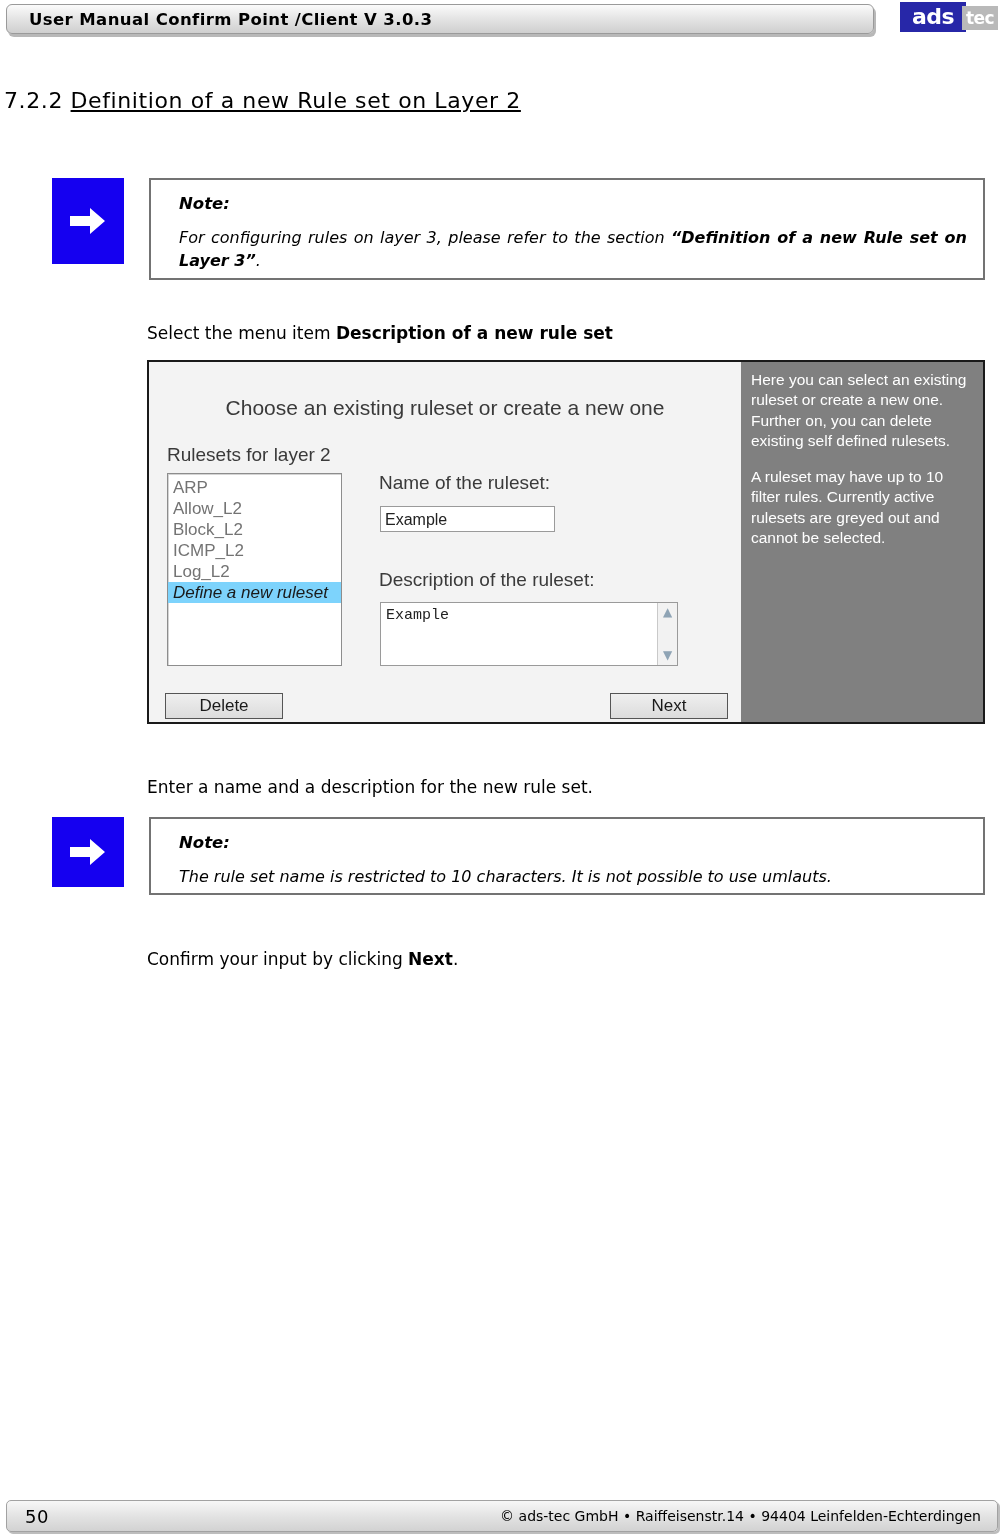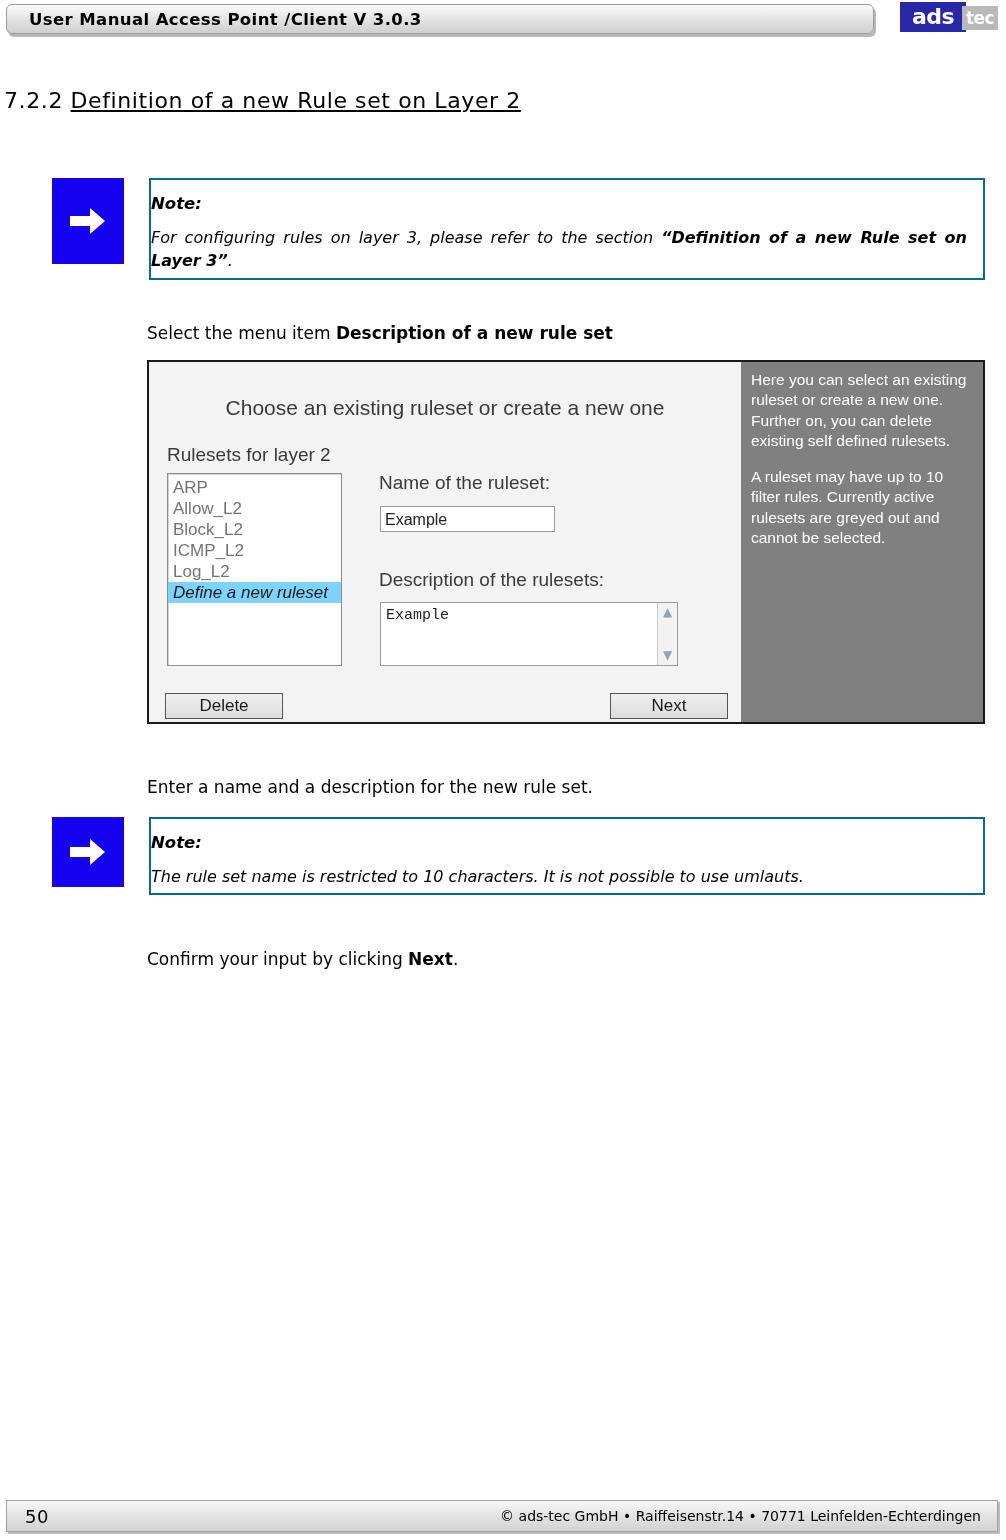--- a/index.html
+++ b/index.html
@@ -101,24 +101,24 @@
     left: 0; top: 0;
     width: 72px;
     background: #1500f0;
     display: flex;
     align-items: center;
     justify-content: center;
   }
   .note-box {
     position: absolute;
     left: 97px; top: 0;
-    border: 2px solid #0369a1;
+    border: 2px solid #737373;
     background: #ffffff;
     box-sizing: border-box;
-    padding: 14px 16px 14px 0;
+    padding: 14px 16px 14px 28px;
   }
   .note-label {
     font-size: 16.5px;
     font-weight: bold;
     font-style: italic;
     font-family: "DejaVu Sans", sans-serif;
     margin-bottom: 13px;
   }
   .note-text {
     font-size: 16px;
@@ -287,21 +287,21 @@
     width: 592px; height: 3px;
     background: #8a8a8a;
   }
 
   
   .footer-bar {
     position: absolute;
     left: 6px; bottom: 8px;
     width: 992px;
     height: 32px;
-    border-radius: 0;
+    border-radius: 5px;
     background: linear-gradient(180deg, #f7f7f7 0%, #e3e3e3 50%, #d2d2d2 100%);
     border: 1px solid #a2a2a2;
     box-shadow: 2px 2px 0 0 #bdbdbd;
     box-sizing: border-box;
   }
   .footer-page {
     position: absolute;
     left: 18px;
     top: 50%;
     transform: translateY(-50%);
@@ -319,21 +319,21 @@
     font-family: "DejaVu Sans", sans-serif;
     color: #000;
     white-space: nowrap;
   }
 </style>
 </head>
 <body>
 
 <div class="doc-header">
   <div class="header-bar">
-    <div class="header-title">User Manual Access Point /Client V 3.0.3</div>
+    <div class="header-title">User Manual Confirm Point /Client V 3.0.3</div>
   </div>
   <div class="logo">
     <div class="logo-ads">ads</div>
     <div class="logo-tec">tec</div>
   </div>
 </div>
 
 <div class="section-heading">
   <span class="num">7.2.2 </span><span class="ttl">Definition of a new Rule set on Layer 2</span>
 </div>
@@ -367,21 +367,21 @@
       <div class="list-item">Allow_L2</div>
       <div class="list-item">Block_L2</div>
       <div class="list-item">ICMP_L2</div>
       <div class="list-item">Log_L2</div>
       <div class="list-item selected">Define a new ruleset</div>
     </div>
 
     <div class="shot-sublabel lbl-name">Name of the ruleset:</div>
     <div class="name-input">Example</div>
 
-    <div class="shot-sublabel lbl-desc">Description of the rulesets:</div>
+    <div class="shot-sublabel lbl-desc">Description of the ruleset:</div>
     <div class="desc-area">
       <div class="desc-text">Example</div>
       <div class="scrollbar">
         <div class="scroll-arrow up">▲</div>
         <div class="scroll-arrow down">▼</div>
       </div>
     </div>
 
     <div class="btn btn-delete">Delete</div>
     <div class="btn btn-next">Next</div>
@@ -408,14 +408,14 @@
     <div class="note-text">The rule set name is restricted to 10 characters. It is not possible to use umlauts.</div>
   </div>
 </div>
 
 <div class="para" style="top:949px;">
   <span>Confirm your input by clicking </span><b>Next</b><span>.</span>
 </div>
 
 <div class="footer-bar">
   <div class="footer-page">50</div>
-  <div class="footer-copy">© ads-tec GmbH • Raiffeisenstr.14 • 70771 Leinfelden-Echterdingen</div>
+  <div class="footer-copy">© ads-tec GmbH • Raiffeisenstr.14 • 94404 Leinfelden-Echterdingen</div>
 </div>
 
 </body></html>

